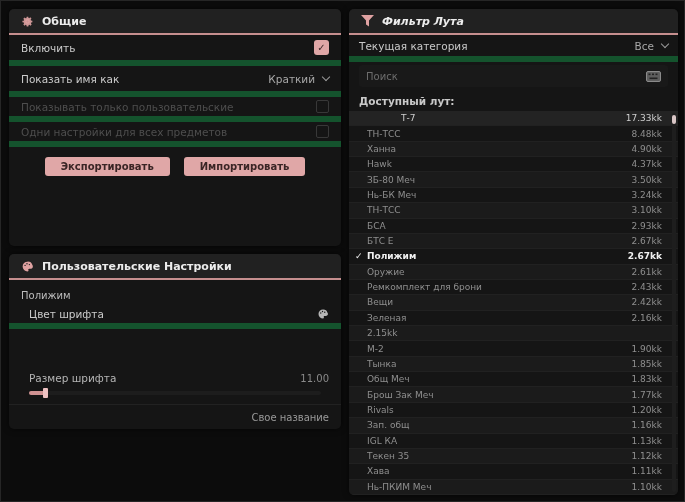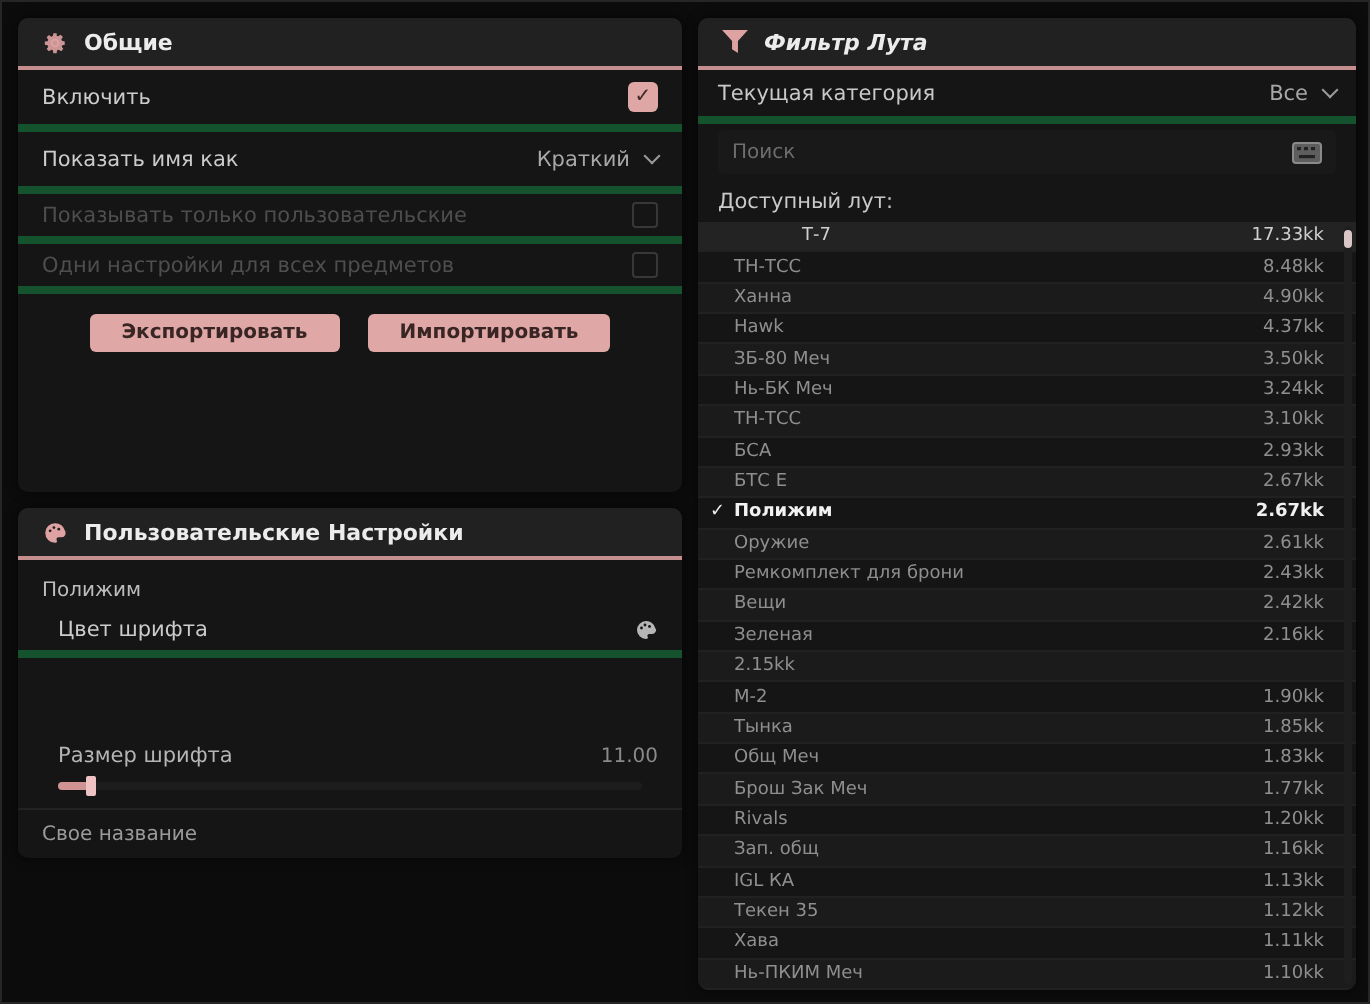--- a/index.html
+++ b/index.html
@@ -29,21 +29,21 @@
     display:flex; align-items:center; gap:8px;
     padding:0 12px;
     color:#ececec; font-size:11px; font-weight:bold;
   }
   .panel-header.italic .ph-title { font-style:italic; }
   .ph-icon { display:flex; align-items:center; color:#dfa2a2; font-size:14px; line-height:1; }
 
   .row {
     display:flex; align-items:center; justify-content:space-between;
     padding:0 12px;
-    border-bottom:4px solid #14532d;
+    border-bottom:6px solid #14532d;
     color:#cccccc; font-size:10.5px;text-align:right;
   }
   .row.disabled { color:#4e4e4e; }
   .g-row { height:31px; }
   .g-row-sm { height:25px; }
 
   .checkbox-on {
     width:15px; height:15px; background:#dfa6a6; border-radius:3px;
     display:flex; align-items:center; justify-content:center;
     color:#402a2a; font-size:10px; font-weight:bold;
@@ -79,40 +79,41 @@
   .c-size-value { color:#8a8a8a; font-size:10px; }
   .slider { position:relative; height:10px; margin-top:4px; width:292px; }
   .slider-track { position:absolute; top:3px; left:0; width:100%; height:4px; background:#1d1d1d; border-radius:2px; }
   .slider-fill { position:absolute; top:3px; left:0; width:16px; height:4px; background:#d09393; border-radius:2px; }
   .slider-handle { position:absolute; top:0; left:14px; width:5px; height:10px; background:#eec2c2; border-radius:1px; cursor:pointer; }
   .name-input {
     width:100%; height:26px; background:transparent; border:none;
     color:#cfcfcf; font-size:10px; padding:0 12px;
     font-family:"DejaVu Sans", sans-serif;
     border-bottom:1px solid #222222;
+    text-align:right;
   }
   .name-input::placeholder { color:#9a9a9a; }
   .delete-row { display:flex; justify-content:center; padding-top:10px; }
   .delete-btn { padding:5px 40px; }
 
   
   .f-row { height:27px; padding:0 10px; }
   .f-label { color:#c9c9c9; font-size:10.5px; }
   .search-box {
     margin:3px 10px 4px 10px; height:22px;
     background:#191919; border-radius:3px;
     display:flex; align-items:center; padding:0 7px; gap:6px;justify-content:flex-end;
   }
   .search-input {
     flex:1; background:transparent; border:none; color:#bbbbbb;
     font-size:10px; font-family:"DejaVu Sans", sans-serif; outline:none;
   }
   .search-input::placeholder { color:#6d6d6d; }
   .kb-icon { display:flex; cursor:pointer; }
-  .list-label { padding:4px 10px 5px 10px; color:#c9c9c9; font-size:10.5px; }
+  .list-label { padding:4px 10px 5px 10px; color:#c9c9c9; font-size:10.5px;font-weight:bold; }
 
   .loot-list { position:absolute; left:0; right:0; top:102px; bottom:0; overflow:hidden; }
   .loot-row {
     height:15.36px;
     display:flex; align-items:center;
     padding:0 16px 0 6px;
     border-bottom:1px solid #212121;
     font-size:9px; color:#8f8f8f;
     cursor:pointer;
   }

